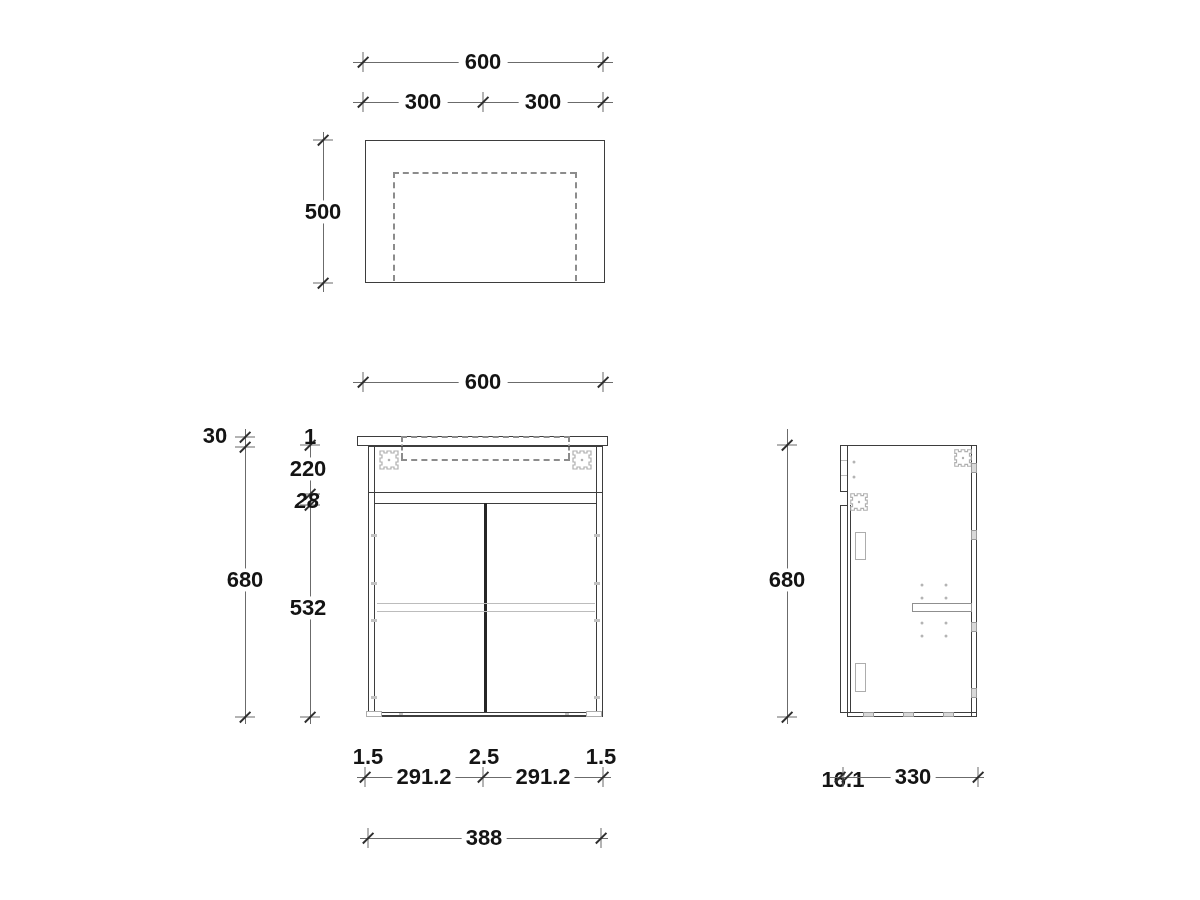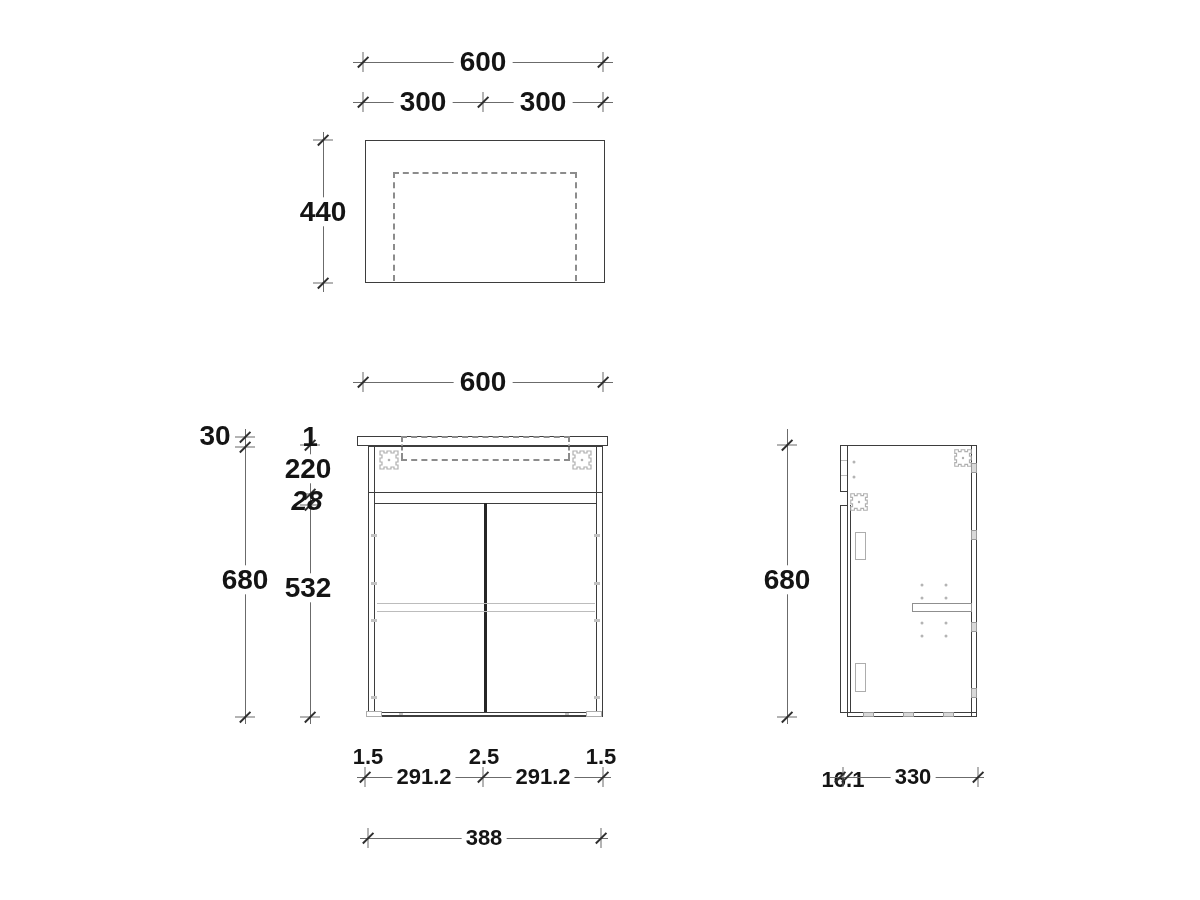--- a/index.html
+++ b/index.html
@@ -19,21 +19,21 @@
   
   .dh { position:absolute; height:0; border-top:2px dashed #8c8c8c; }
   .dv { position:absolute; width:0; border-left:2px dashed #8c8c8c; }
   
   .slash { position:absolute; width:15px; height:1.6px; background:#2e2e2e;
            transform:translate(-50%,-50%) rotate(-45deg); }
   .crossv { position:absolute; width:1px; height:20px; background:#6b6b6b; transform:translate(-50%,-50%); }
   .crossh { position:absolute; width:20px; height:1px; background:#6b6b6b; transform:translate(-50%,-50%); }
   
   .lbl { position:absolute; transform:translate(-50%,-50%); background:#ffffff;
-         padding:0 6px; font-size:28px; font-weight:600; color:#141414;
+         padding:0 6px; font-size:22px; font-weight:600; color:#141414;
          white-space:nowrap; line-height:1.05; }
   .lbl.sm { font-size:22px; padding:0 4px; }
   .lbl.nobg { background:transparent; padding:0 2px; }
   
   .dot { position:absolute; width:3px; height:3px; background:#b4b4b4; border-radius:50%;
          transform:translate(-50%,-50%); }
   .plate { position:absolute; border:1px solid #adadad; background:#ffffff; box-sizing:border-box; }
   .conn { position:absolute; border:1px solid #9a9a9a; background:#d9d9d9; box-sizing:border-box; }
   .mark { position:absolute; background:#c2c2c2; }
   .bracket { position:absolute; }
@@ -58,21 +58,21 @@
   <div class="slash" style="left:483px;top:102px;"></div>
   <div class="slash" style="left:603px;top:102px;"></div>
   <div class="lbl" style="left:423px;top:102px;">300</div>
   <div class="lbl" style="left:543px;top:102px;">300</div>
 
   <div class="v dim" style="left:323px;top:132px;height:160px;"></div>
   <div class="crossh" style="left:323px;top:140px;"></div>
   <div class="crossh" style="left:323px;top:283px;"></div>
   <div class="slash" style="left:323px;top:140px;"></div>
   <div class="slash" style="left:323px;top:283px;"></div>
-  <div class="lbl" style="left:323px;top:212px;">440</div>
+  <div class="lbl" style="left:323px;top:212px;">500</div>
 
   <div class="rect" style="left:365px;top:140px;width:240px;height:143px;"></div>
 
   <div class="dh" style="left:393px;top:172px;width:183px;"></div>
   <div class="dv" style="left:393px;top:172px;height:109px;"></div>
   <div class="dv" style="left:575px;top:172px;height:109px;"></div>
 
   <div class="h dim" style="left:353px;top:382px;width:260px;"></div>
   <div class="crossv" style="left:363px;top:382px;"></div>
   <div class="crossv" style="left:603px;top:382px;"></div>
@@ -137,21 +137,21 @@
   <div class="crossh" style="left:310px;top:494px;"></div>
   <div class="crossh" style="left:310px;top:505px;"></div>
   <div class="crossh" style="left:310px;top:717px;"></div>
   <div class="slash" style="left:310px;top:445px;"></div>
   <div class="slash" style="left:310px;top:494px;"></div>
   <div class="slash" style="left:310px;top:505px;"></div>
   <div class="slash" style="left:310px;top:717px;"></div>
   <div class="lbl nobg" style="left:310px;top:437px;">1</div>
   <div class="lbl" style="left:308px;top:469px;">220</div>
   <div class="lbl nobg" style="left:307px;top:501px;font-style:italic;">28</div>
-  <div class="lbl" style="left:308px;top:588px;">532</div>
+  <div class="lbl" style="left:308px;top:608px;">532</div>
 
   <div class="lbl sm nobg" style="left:368px;top:757px;">1.5</div>
   <div class="lbl sm nobg" style="left:484px;top:757px;">2.5</div>
   <div class="lbl sm nobg" style="left:601px;top:757px;">1.5</div>
   <div class="h dim" style="left:357px;top:777px;width:254px;"></div>
   <div class="crossv" style="left:365px;top:777px;"></div>
   <div class="crossv" style="left:483px;top:777px;"></div>
   <div class="crossv" style="left:603px;top:777px;"></div>
   <div class="slash" style="left:365px;top:777px;"></div>
   <div class="slash" style="left:483px;top:777px;"></div>

